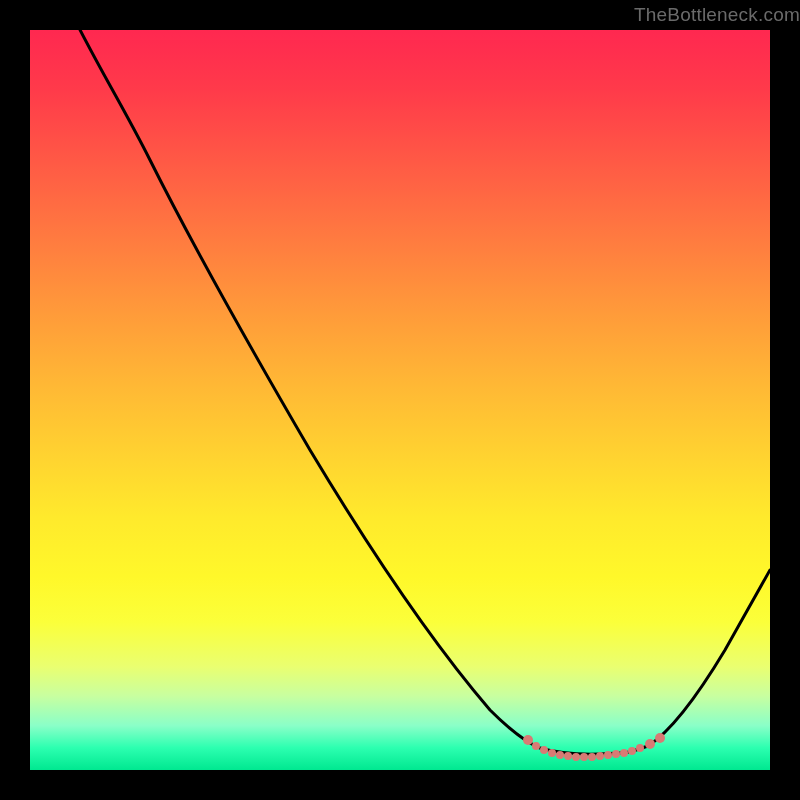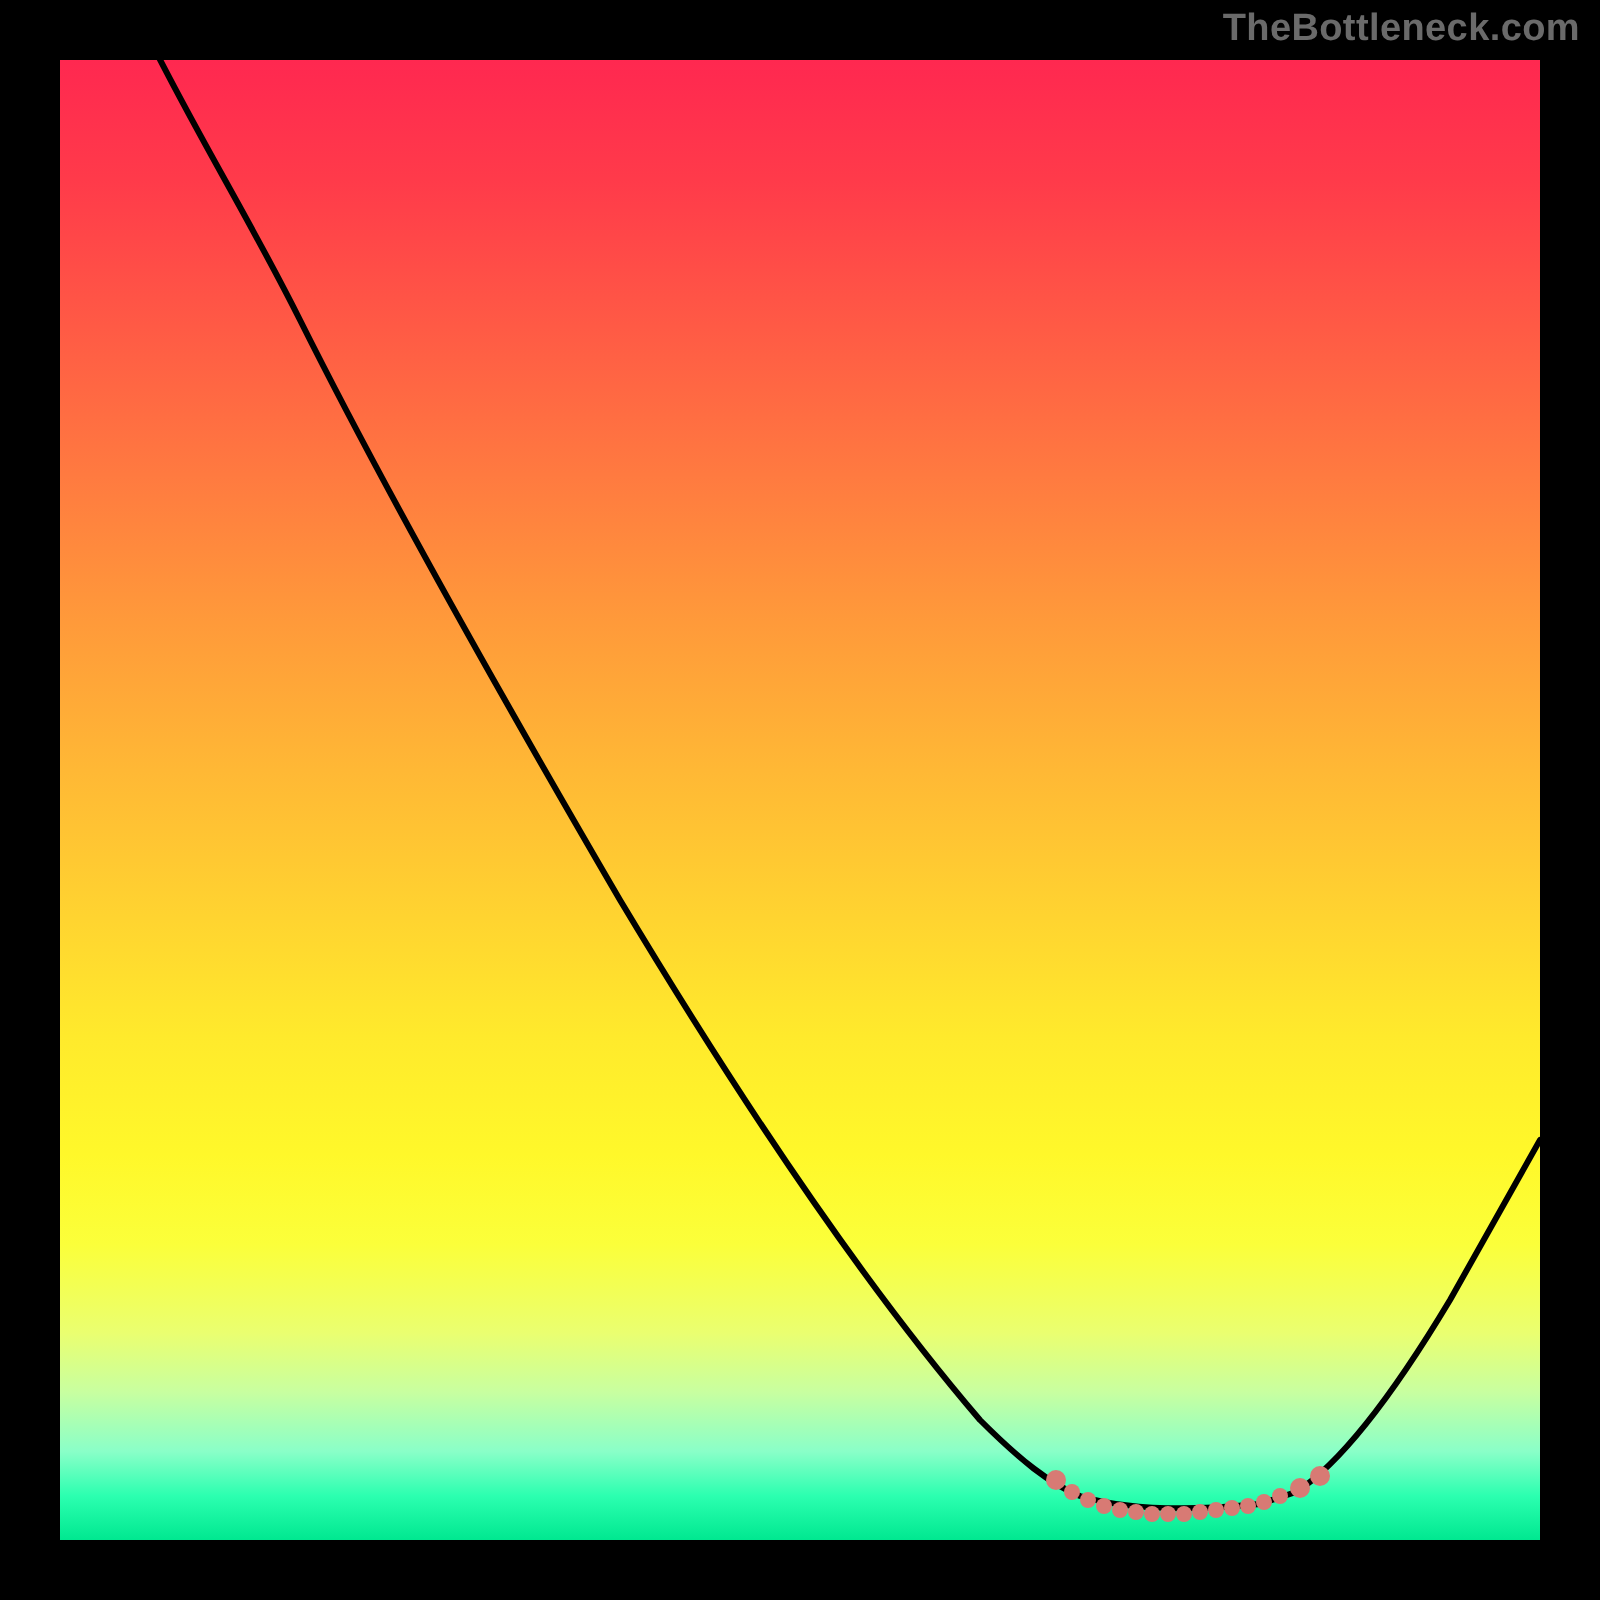--- a/index.html
+++ b/index.html
@@ -6,24 +6,24 @@
   body {
     width: 800px;
     height: 800px;
     background: #000;
     position: relative;
     font-family: Arial, sans-serif;
   }
   .watermark {
     position: absolute;
     top: 4px;
-    right: 10px;
+    right: 0;
     color: #6a6a6a;
     font-size: 19px;
-    font-weight: 700;
+    font-weight: 400;
     letter-spacing: 0.2px;
     z-index: 10;
   }
   .plot-area {
     position: absolute;
     left: 30px;
     top: 30px;
     width: 740px;
     height: 740px;
     background: linear-gradient(to bottom,

